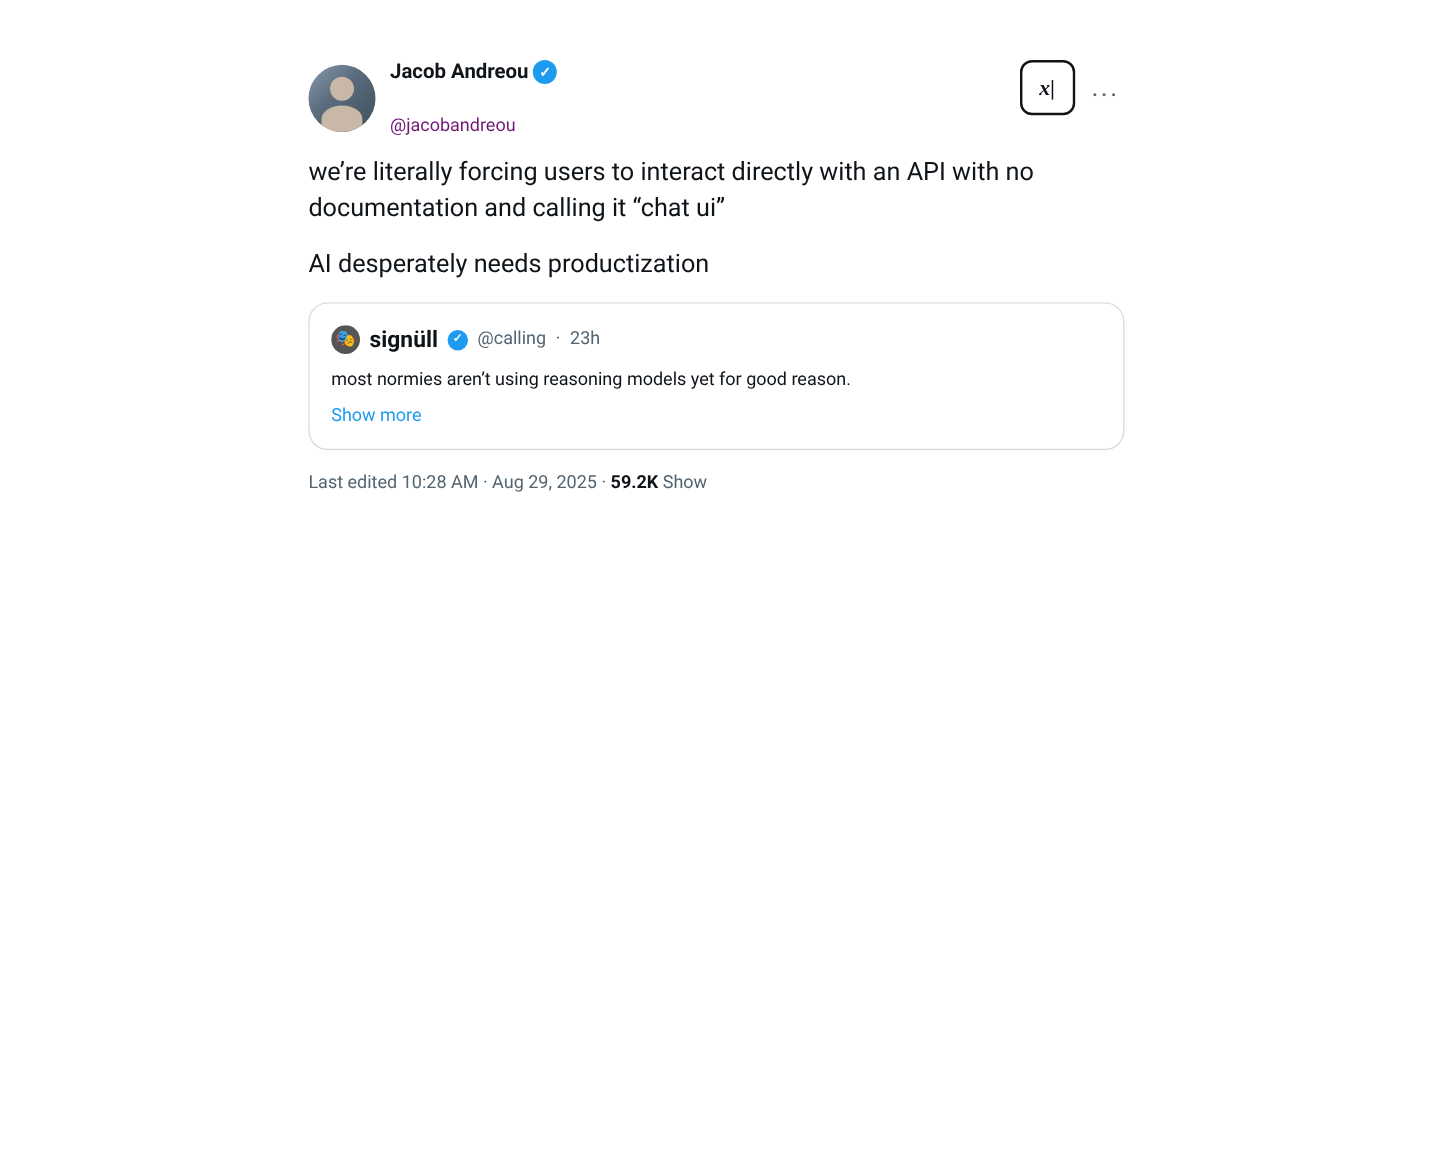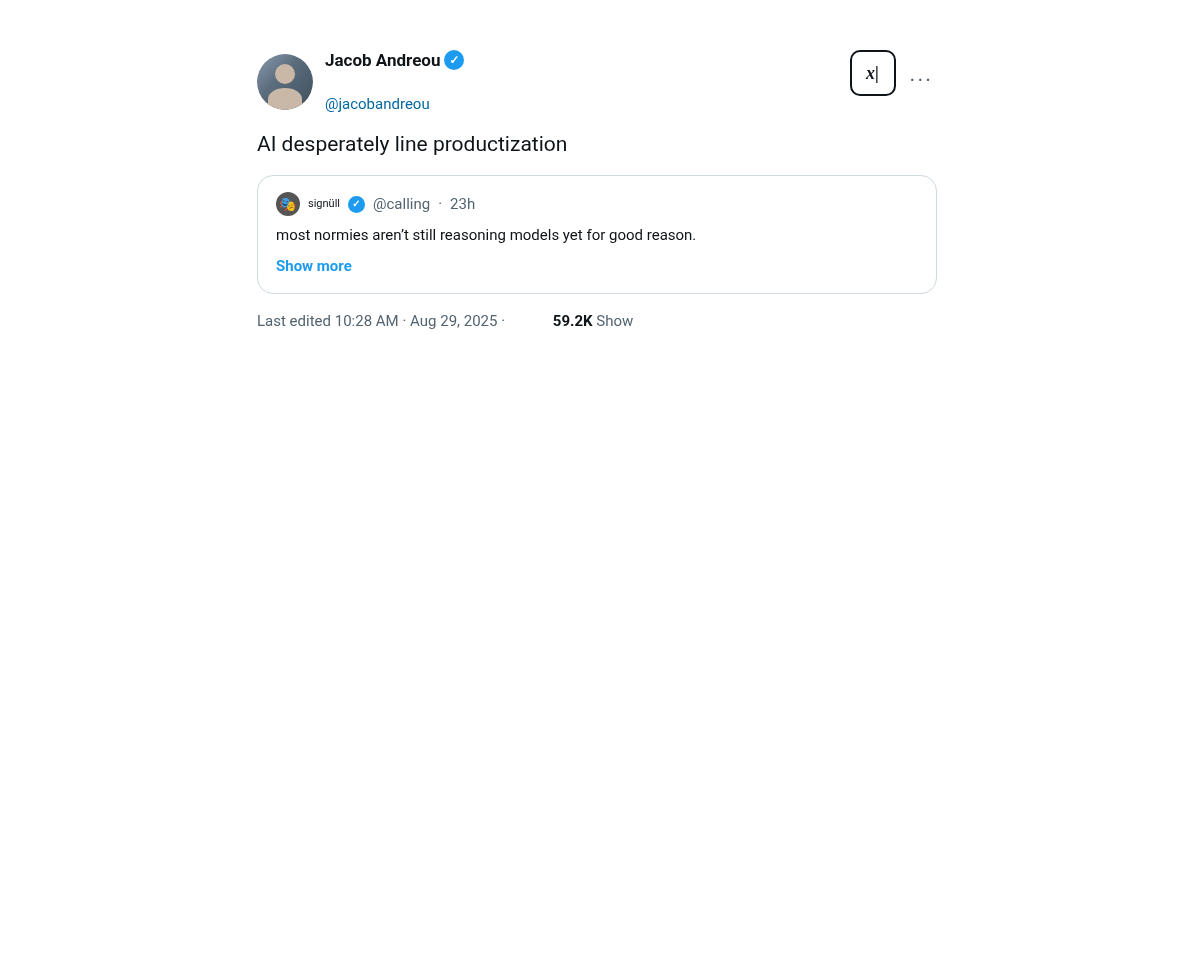--- a/index.html
+++ b/index.html
@@ -116,21 +116,21 @@
 
     .verified-badge::after {
       content: '✓';
       color: white;
       font-size: 12px;
       font-weight: 700;
     }
 
     .author-handle {
       font-size: 15px;
-      color: #0369a1;
+      color: #701a75;
       margin-top: 1px;
     }
 
     .tweet-header-right {
       display: flex;
       align-items: center;
       gap: 10px;
     }
 
     .grok-button {
@@ -210,22 +210,22 @@
       color: white;
     }
 
     
     .quote-avatar-inner::before {
       content: '🎭';
       font-size: 14px;
     }
 
     .quote-author-name {
-      font-size: 11px;
-      font-weight: 400;
+      font-size: 19px;
+      font-weight: 700;
       color: #0f1419;
     }
 
     .quote-verified {
       width: 17px;
       height: 17px;
       background: #1d9bf0;
       border-radius: 50%;
       display: inline-flex;
       align-items: center;
@@ -265,36 +265,35 @@
       margin-bottom: 12px;
     }
 
     .quote-body p:last-of-type {
       margin-bottom: 8px;
     }
 
     .show-more-link {
       color: #1d9bf0;
       font-size: 15px;
-      font-weight: 700;
+      font-weight: 400;
       cursor: pointer;
       display: inline-block;
       text-decoration: none;
     }
 
     .tweet-meta {
       font-size: 15px;
       color: #536471;
       margin-top: 4px;
     }
 
     .tweet-meta .views-count {
       font-weight: 700;
       color: #0f1419;
-      margin-left: 44px;
     }
   </style>
 </head>
 <body>
 
 <div class="tweet-container">
 
   <div class="tweet-header">
     <div class="tweet-header-left">
       <div class="avatar">
@@ -312,35 +311,36 @@
       <div class="grok-button">
         <span style="font-style:italic;font-weight:900;font-family:Georgia,serif;font-size:18px;">x|</span>
       </div>
       <div class="more-button">
         <span>...</span>
       </div>
     </div>
   </div>
 
   <div class="tweet-body">
-    <p>AI desperately line productization</p>
+    <p>we’re literally forcing users to interact directly with an API with no documentation and calling it “chat ui”</p>
+    <p>AI desperately needs productization</p>
 
     <div class="quote-tweet">
       <div class="quote-header">
         <div class="quote-avatar">
           <div class="quote-avatar-inner"></div>
         </div>
         <span class="quote-author-name">signüll</span>
         <span class="quote-verified"></span>
         <span class="quote-handle">@calling</span>
         <span class="quote-dot">·</span>
         <span class="quote-time">23h</span>
       </div>
       <div class="quote-body">
-        <p>most normies aren’t still reasoning models yet for good reason.</p>
+        <p>most normies aren’t using reasoning models yet for good reason.</p>
         <a class="show-more-link">Show more</a>
       </div>
     </div>
   </div>
 
   <div class="tweet-meta">
     <span>Last edited</span>
     <span>10:28 AM</span>
     <span> · </span>
     <span>Aug 29, 2025</span>

